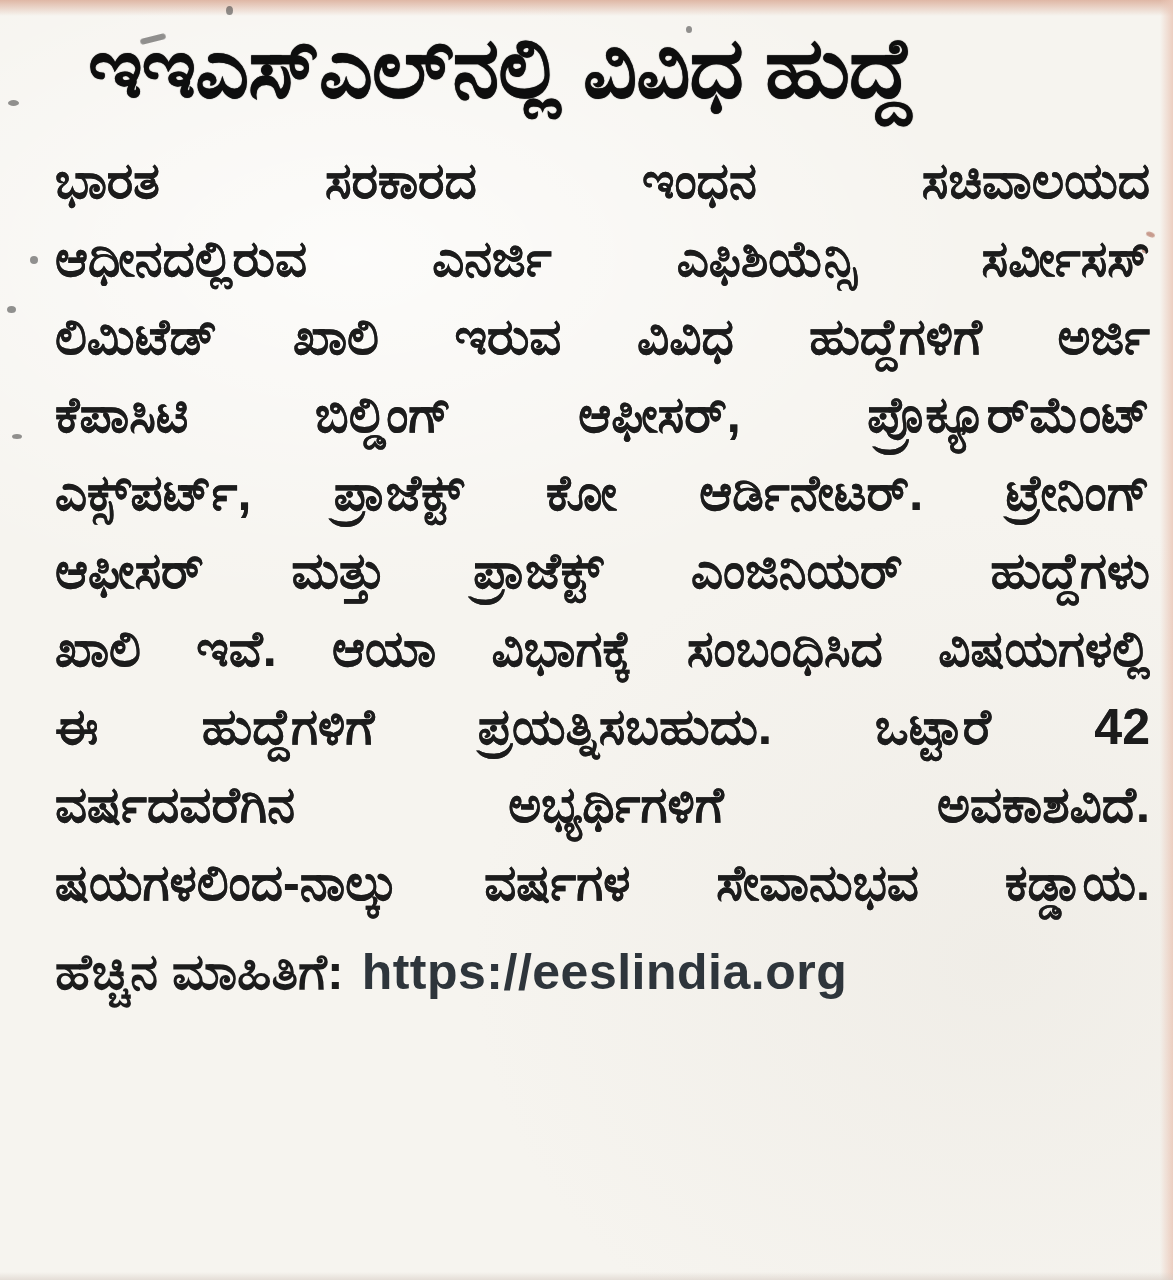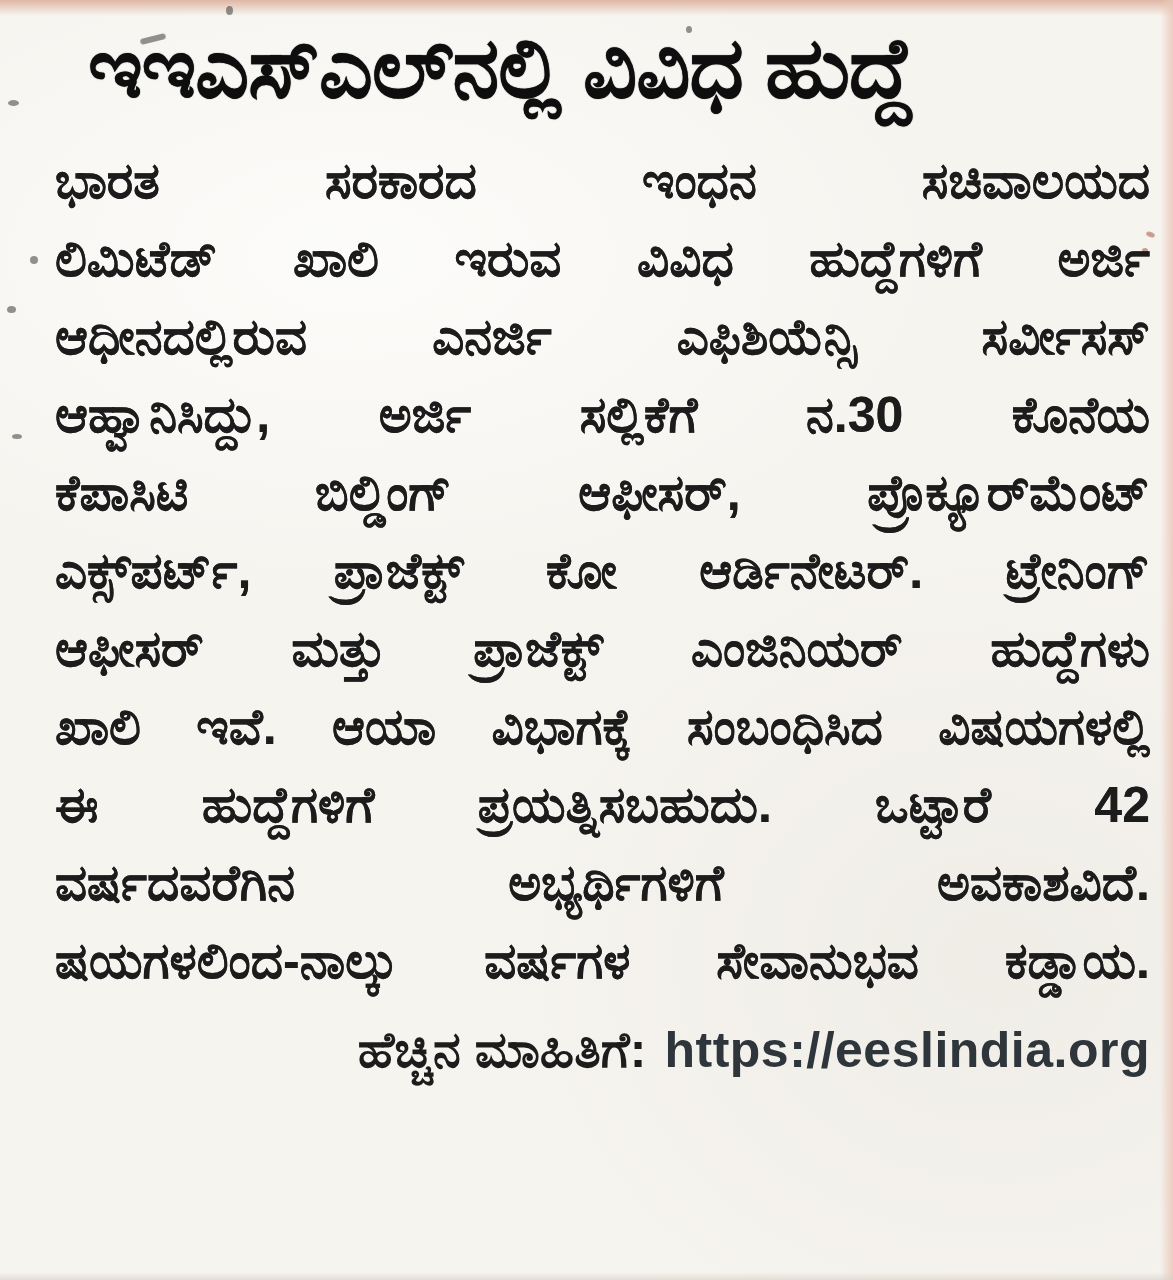--- a/index.html
+++ b/index.html
@@ -79,21 +79,21 @@
     text-align-last: justify;
     text-shadow: 0 0 0.5px rgba(0,0,0,0.7);
     white-space: nowrap;
   }
   .info-line {
     margin-top: 12px;
     font-size: 50px;
     font-weight: 700;
     line-height: 76px;
     color: var(--ink, #1c1c1c);
-    text-align: right;
+    text-align: left;
     white-space: nowrap;
   }
   .info-url {
     color: var(--url-ink, #2e353b);
     margin-left: 18px;
     letter-spacing: 0.5px;
   }
 </style>
 </head>
 <body>
@@ -111,23 +111,22 @@
   <div class="speck sp5"></div>
   <div class="speck sp6"></div>
   <div class="speck sp7"></div>
   <div class="speck sp8"></div>
   <div class="speck sp9"></div>
 
   <h1 class="headline">ಇಇಎಸ್‌ಎಲ್‌ನಲ್ಲಿ ವಿವಿಧ ಹುದ್ದೆ</h1>
 
   <div class="body-block">
     <div class="body-line">ಭಾರತ ಸರಕಾರದ ಇಂಧನ ಸಚಿವಾಲಯದ</div>
+    <div class="body-line">ಆಧೀನದಲ್ಲಿರುವ ಎನರ್ಜಿ ಎಫಿಶಿಯೆನ್ಸಿ ಸರ್ವೀಸಸ್</div>
     <div class="body-line">ಲಿಮಿಟೆಡ್ ಖಾಲಿ ಇರುವ ವಿವಿಧ ಹುದ್ದೆಗಳಿಗೆ ಅರ್ಜಿ</div>
-    <div class="body-line">ಆಧೀನದಲ್ಲಿರುವ ಎನರ್ಜಿ ಎಫಿಶಿಯೆನ್ಸಿ ಸರ್ವೀಸಸ್</div>
-    <div class="body-line">ಆಹ್ವಾನಿಸಿದ್ದು, ಅರ್ಜಿ ಸಲ್ಲಿಕೆಗೆ ನ.30 ಕೊನೆಯ</div>
     <div class="body-line">ಕೆಪಾಸಿಟಿ ಬಿಲ್ಡಿಂಗ್ ಆಫೀಸರ್, ಪ್ರೊಕ್ಯೂರ್‌ಮೆಂಟ್</div>
     <div class="body-line">ಎಕ್ಸ್‌ಪರ್ಟ್, ಪ್ರಾಜೆಕ್ಟ್ ಕೋ ಆರ್ಡಿನೇಟರ್. ಟ್ರೇನಿಂಗ್</div>
     <div class="body-line">ಆಫೀಸರ್ ಮತ್ತು ಪ್ರಾಜೆಕ್ಟ್ ಎಂಜಿನಿಯರ್ ಹುದ್ದೆಗಳು</div>
     <div class="body-line">ಖಾಲಿ ಇವೆ. ಆಯಾ ವಿಭಾಗಕ್ಕೆ ಸಂಬಂಧಿಸಿದ ವಿಷಯಗಳಲ್ಲಿ</div>
     <div class="body-line">ಈ ಹುದ್ದೆಗಳಿಗೆ ಪ್ರಯತ್ನಿಸಬಹುದು. ಒಟ್ಟಾರೆ 42</div>
     <div class="body-line">ವರ್ಷದವರೆಗಿನ ಅಭ್ಯರ್ಥಿಗಳಿಗೆ ಅವಕಾಶವಿದೆ.</div>
     <div class="body-line">ಷಯಗಳಲಿಂದ-ನಾಲ್ಕು ವರ್ಷಗಳ ಸೇವಾನುಭವ ಕಡ್ಡಾಯ.</div>
 
     <div class="info-line">
       <span>ಹೆಚ್ಚಿನ ಮಾಹಿತಿಗೆ:</span><span class="info-url">https://eeslindia.org</span>

